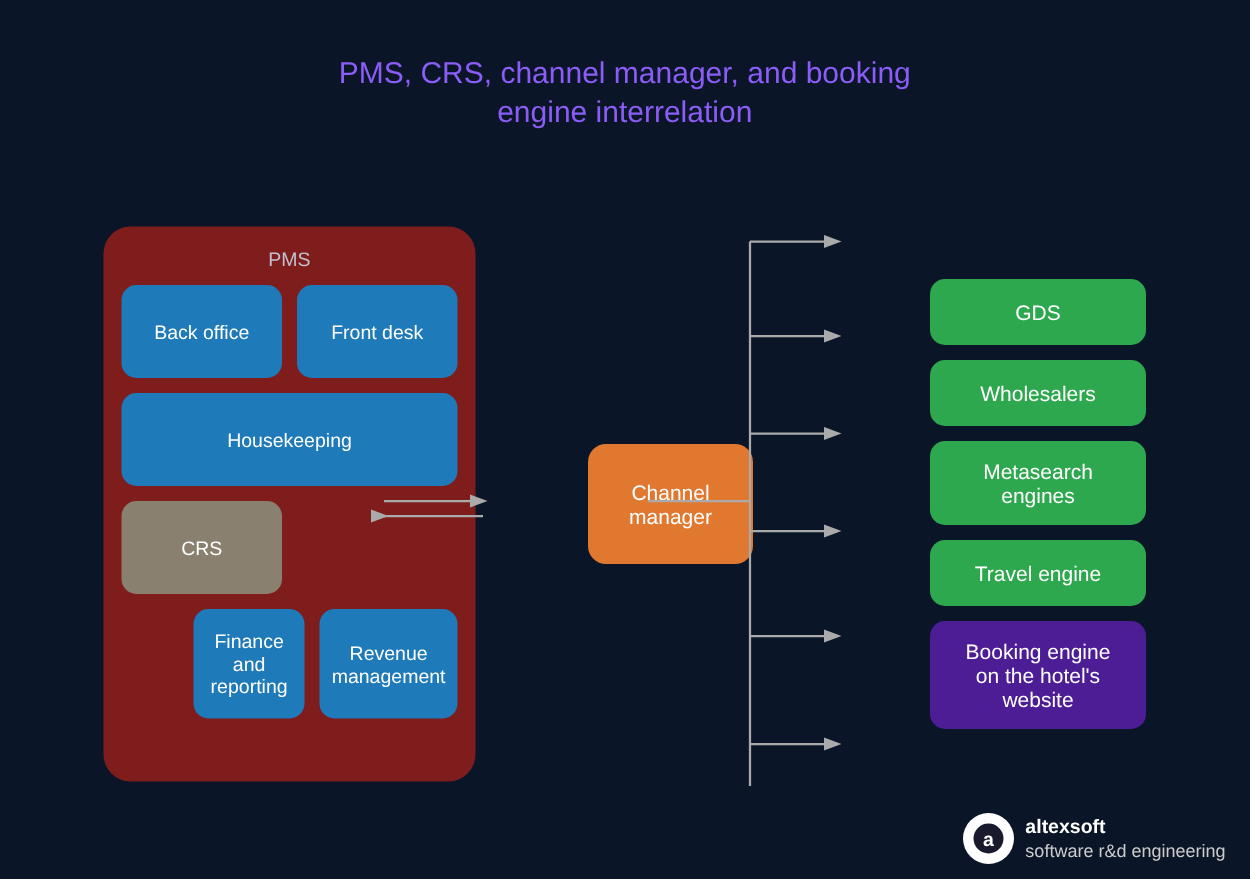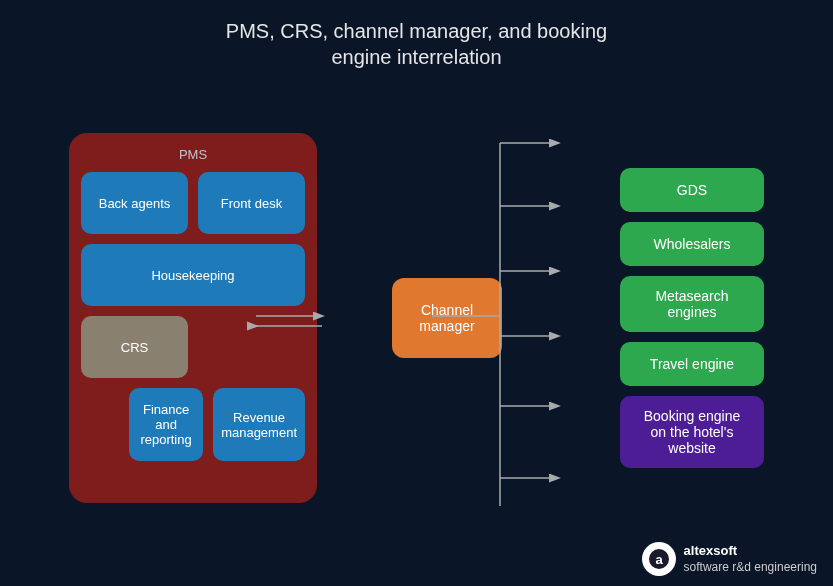--- a/index.html
+++ b/index.html
@@ -8,25 +8,25 @@
       height: 586px;
       background-color: #0a1628;
       font-family: 'Segoe UI', Arial, sans-serif;
       color: #fff;
       position: relative;
       overflow: hidden;
     }
 
     .title {
       text-align: center;
-      padding: 18px 20px 14px;
+      padding: 36px 20px 14px;
       font-size: 20px;
       font-weight: 400;
       line-height: 1.3;
-      color: #e5e5e5;
+      color: #8b5cf6;
     }
 
     
     .pms-container {
       background-color: #7f1d1d;
       border-radius: 18px;
       padding: 14px 12px 14px 12px;
       width: 248px;
       min-height: 370px;
       position: relative;
@@ -182,21 +182,21 @@
 
 <div class="title">
   <span>PMS, CRS, channel manager, and booking<br>engine interrelation</span>
 </div>
 
 <div class="main-layout" style="padding: 0 18px; margin-top: 4px; height: 460px; position: relative;">
 
   <div class="pms-container">
     <div class="pms-label">PMS</div>
     <div class="pms-grid">
-      <div class="pms-cell">Back agents</div>
+      <div class="pms-cell">Back office</div>
       <div class="pms-cell">Front desk</div>
 
     </div>
     <div style="width:100%; margin-top:10px;">
       <div class="pms-housekeeping">Housekeeping</div>
     </div>
     <div class="pms-grid" style="margin-top:10px;">
       <div class="pms-cell crs">CRS</div>
 
       <div style="visibility:hidden;" class="pms-cell"></div>

